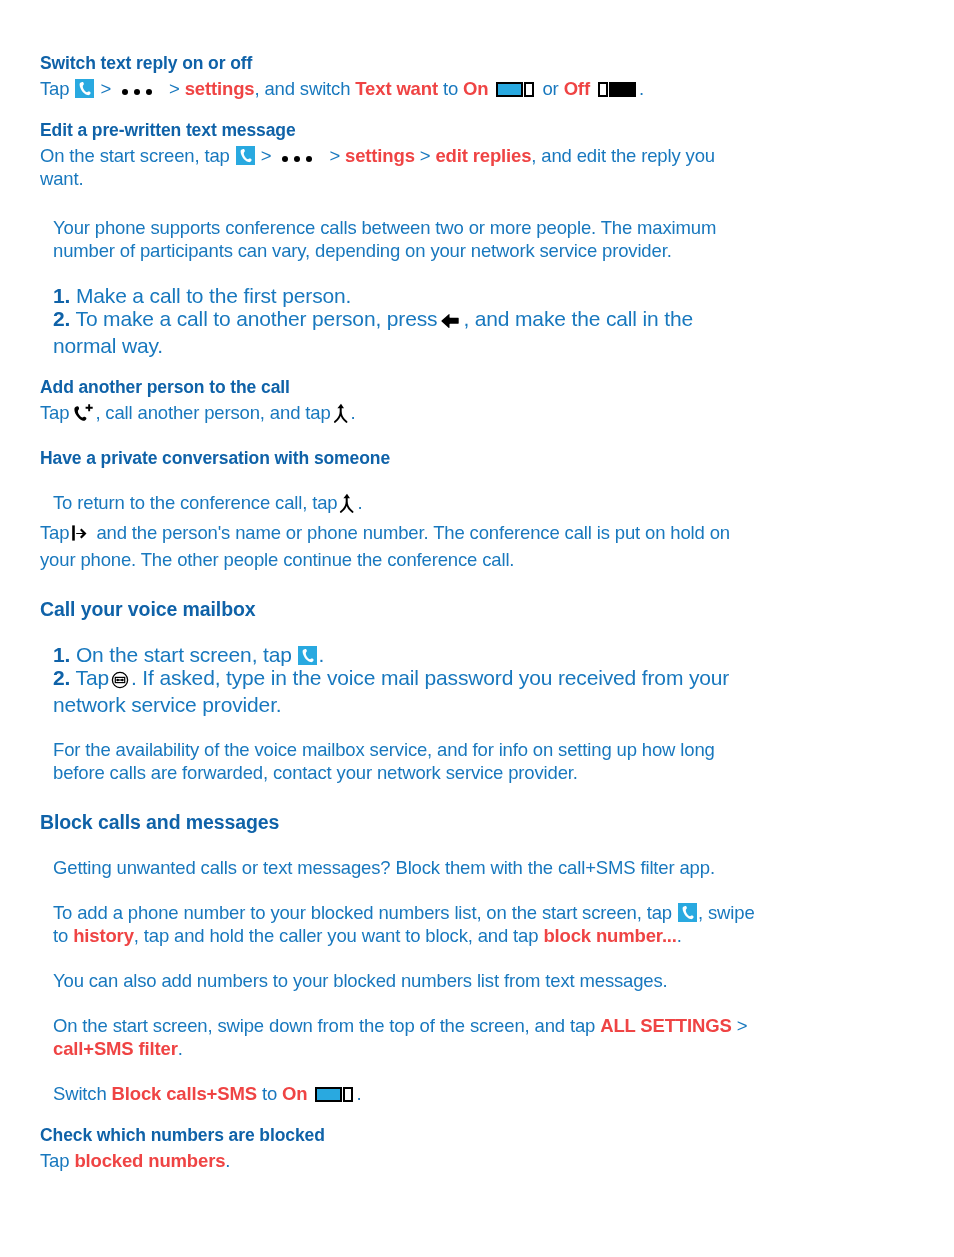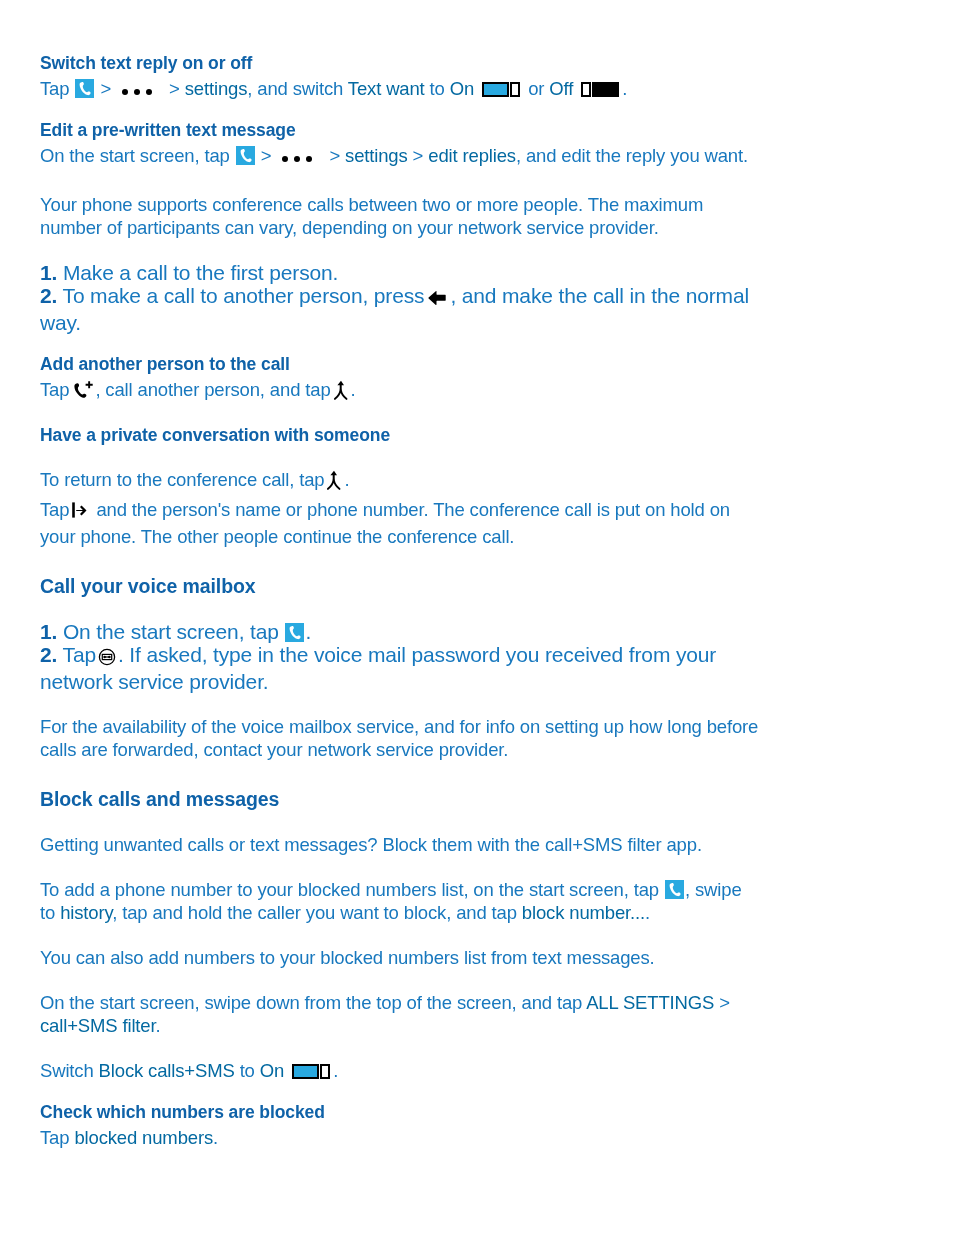--- a/index.html
+++ b/index.html
@@ -27,27 +27,27 @@
     font-size: 17.5px;
     line-height: 22px;
     letter-spacing: -0.1px;
   }
   .para {
     color: #1878be;
     font-size: 18.5px;
     line-height: 23px;
     letter-spacing: -0.15px;
   }
-  .para b, .h-minor b { color: #0369a1; font-weight: normal; }
+  .para b, .h-minor b { color: #ef4444; font-weight: bold; }
   .steps { color: #1878be; font-size: 21px; line-height: 23px; letter-spacing: -0.15px; }
   .steps .n { color: #0f62a8; font-weight: bold; }
 
   
   .mt-block { margin-top: 26px; }
-  .mt-mid   { margin-top: 22px; }
+  .mt-mid   { margin-top: 22px; margin-left: 13px; }
   .mt-tight { margin-top: 3px; }
   .mt-sub   { margin-top: 19px; }
 
   
   .ico { display:inline-block; vertical-align:-3px; position:relative; }
 
   
   .ico-phone-tile {
     width: 19px; height: 19px; background:#29a9e0; vertical-align:-3px;
     margin: 0 1px;

